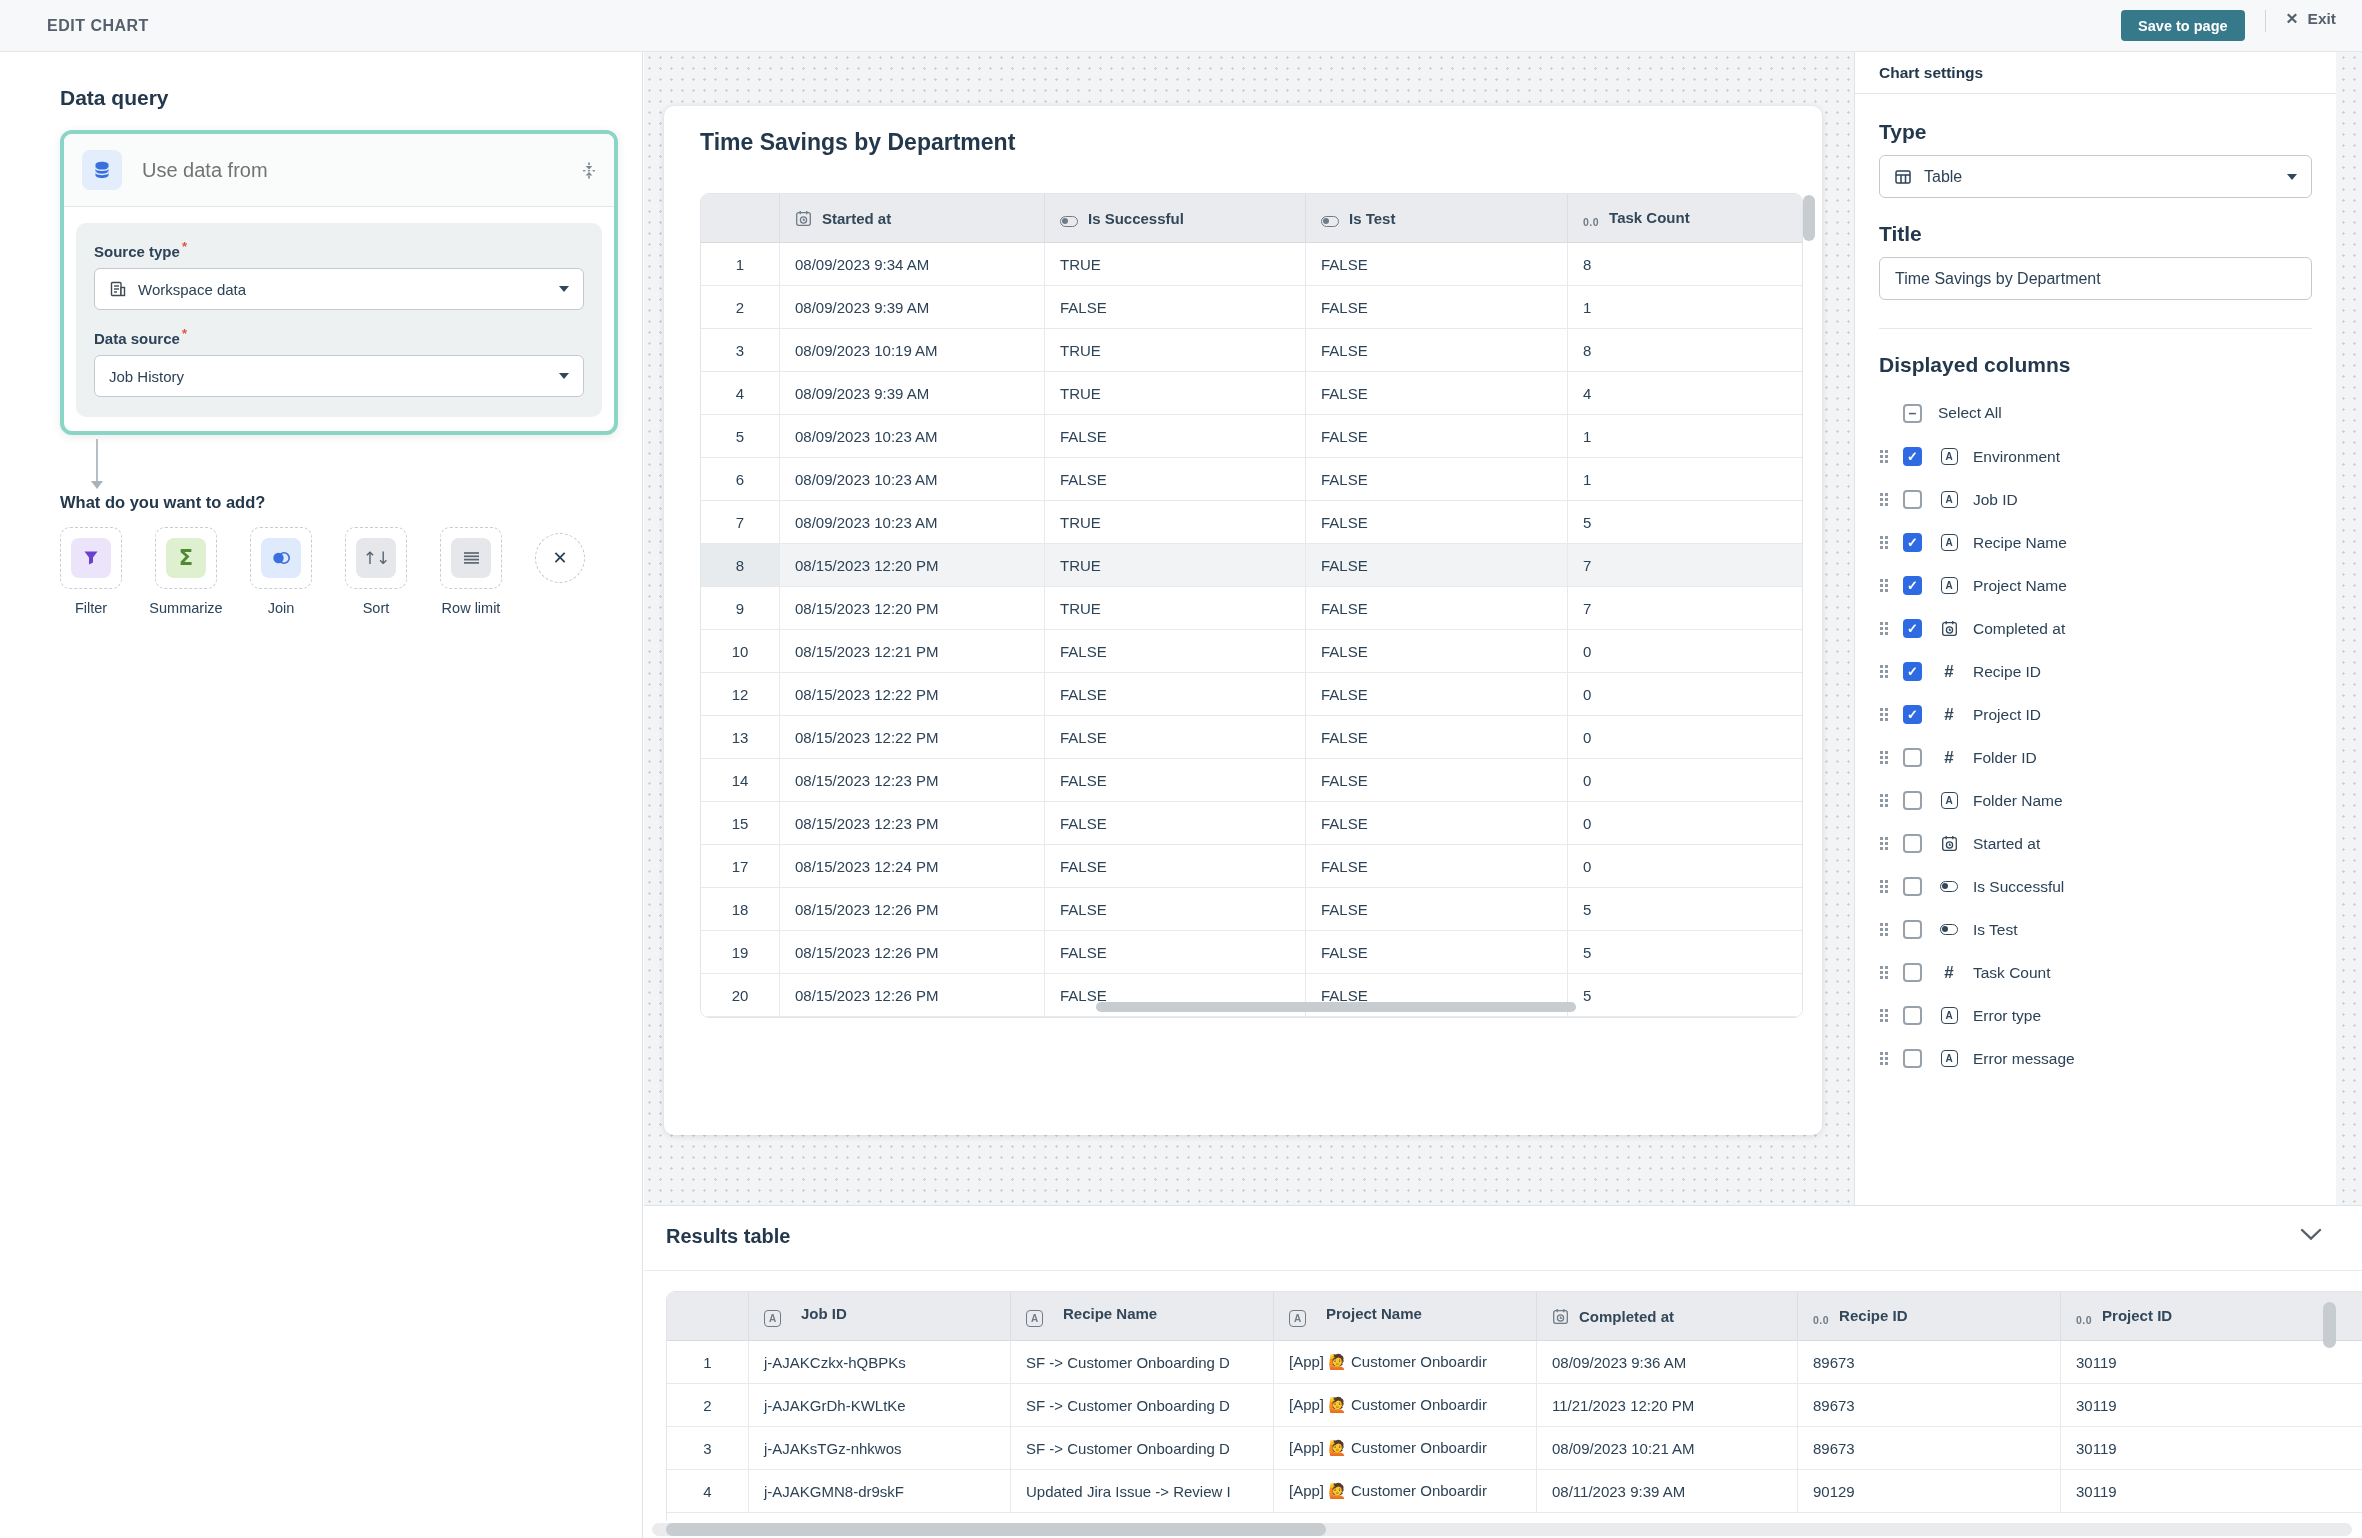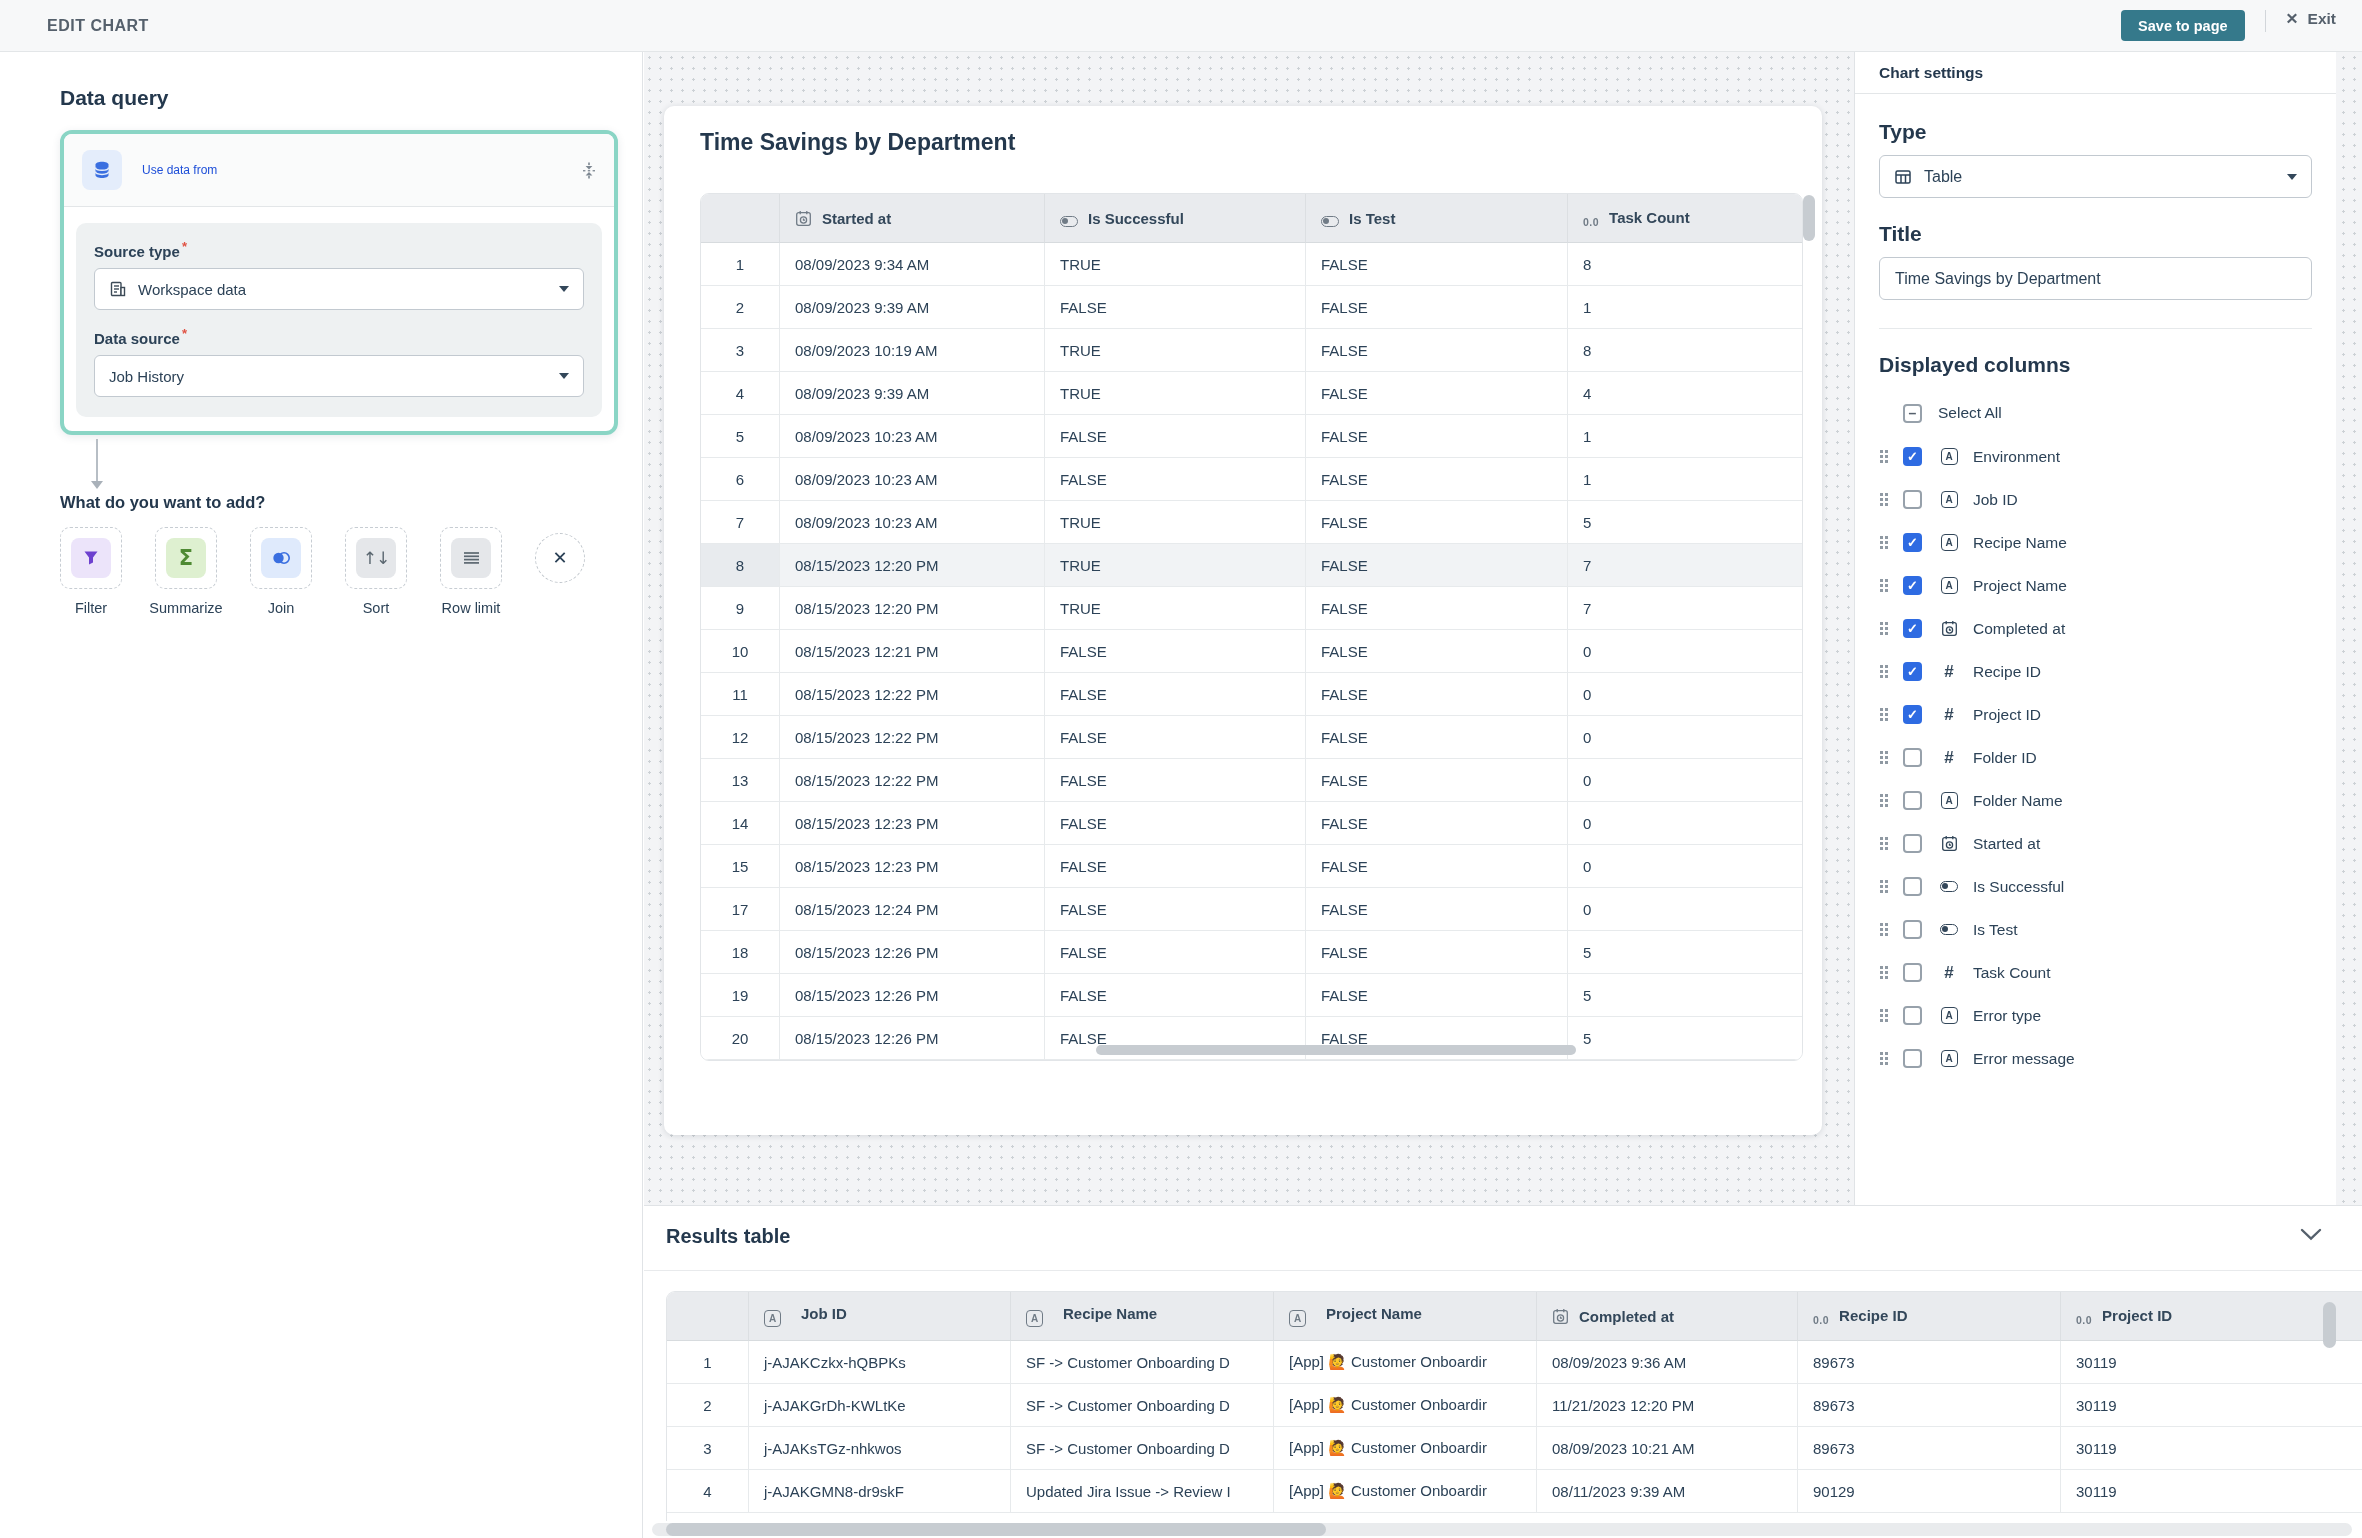--- a/index.html
+++ b/index.html
@@ -21,21 +21,21 @@
   .left-panel{ position:absolute; left:0; top:52px; bottom:0; width:643px; background:#fff;
     border-right:1px solid #e0e3e6; z-index:10;}
   .lp-inner{ padding:34px 24px 0 32px;margin-left:28px;}
   .lp-heading{ font-size:21px; font-weight:bold; color:#24384d;}
   .use-card{ margin-top:20px; background:#fff; border:4px solid #8ad5c5; border-radius:12px;
     box-shadow:0 2px 8px rgba(40,60,80,.10);}
   .card-head{ display:flex; align-items:center; padding:16px 18px; background:#fafbfb;
     border-bottom:1px solid #e3e6e8; border-radius:8px 8px 0 0;}
   .db-tile{ width:40px; height:40px; border-radius:8px; background:#e4edfb; display:flex;
     align-items:center; justify-content:center; margin-right:20px;}
-  .card-title{ font-size:12px; color:#1d4ed8;}
+  .card-title{ font-size:20px; color:#737373;}
   .collapse{ margin-left:auto; color:#7d8791; display:flex; align-items:center; cursor:pointer;}
   .card-body{ margin:16px 12px 14px; background:#eef1f2; border-radius:10px; padding:16px 18px 18px;}
   .field-label{ font-size:15px; font-weight:bold; color:#2c4257; margin-bottom:8px;}
   .req{ color:#e05243; font-size:13px; vertical-align:super; margin-left:2px;}
   .select{ background:#fff; border:1px solid #c2c9d0; border-radius:6px; height:42px; display:flex;
     align-items:center; padding:0 14px; font-size:15px; color:#2c4257; margin-bottom:16px; cursor:pointer;}
   .select:last-child{ margin-bottom:2px;}
   .select .sel-ic{ display:flex; align-items:center; margin-right:11px;}
   .caret{ margin-left:auto; width:0; height:0; border-left:5.5px solid transparent;
     border-right:5.5px solid transparent; border-top:6.5px solid #33475a;}
@@ -350,27 +350,20 @@
               <td>7</td>
             </tr>
             <tr>
               <td class="rownum">10</td>
               <td>08/15/2023 12:21 PM</td>
               <td>FALSE</td>
               <td>FALSE</td>
               <td>0</td>
             </tr>
             <tr>
-              <td class="rownum">11</td>
-              <td>08/15/2023 12:22 PM</td>
-              <td>FALSE</td>
-              <td>FALSE</td>
-              <td>0</td>
-            </tr>
-            <tr>
               <td class="rownum">12</td>
               <td>08/15/2023 12:22 PM</td>
               <td>FALSE</td>
               <td>FALSE</td>
               <td>0</td>
             </tr>
             <tr>
               <td class="rownum">13</td>
               <td>08/15/2023 12:22 PM</td>
               <td>FALSE</td>

